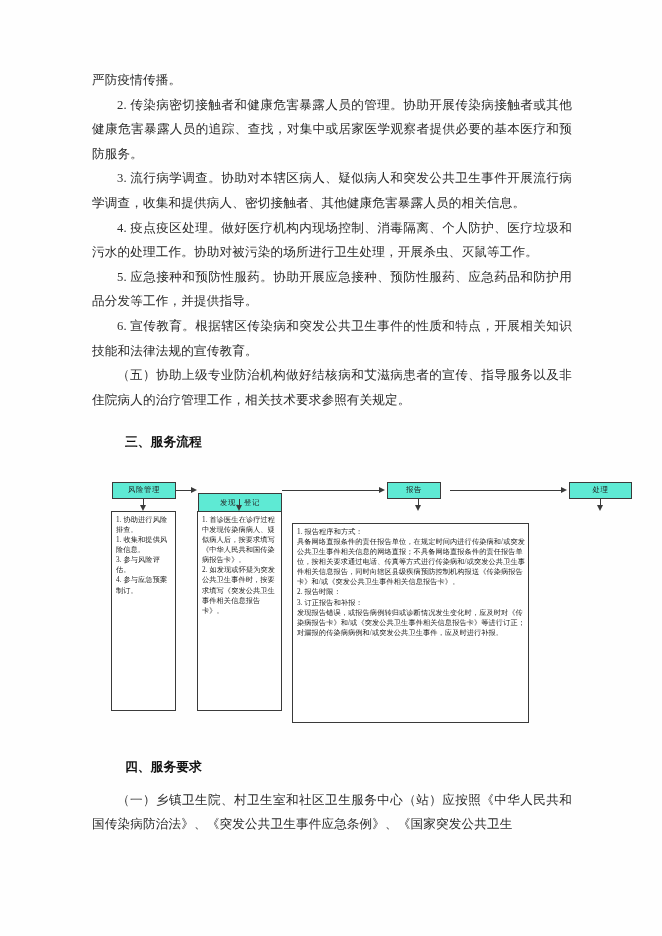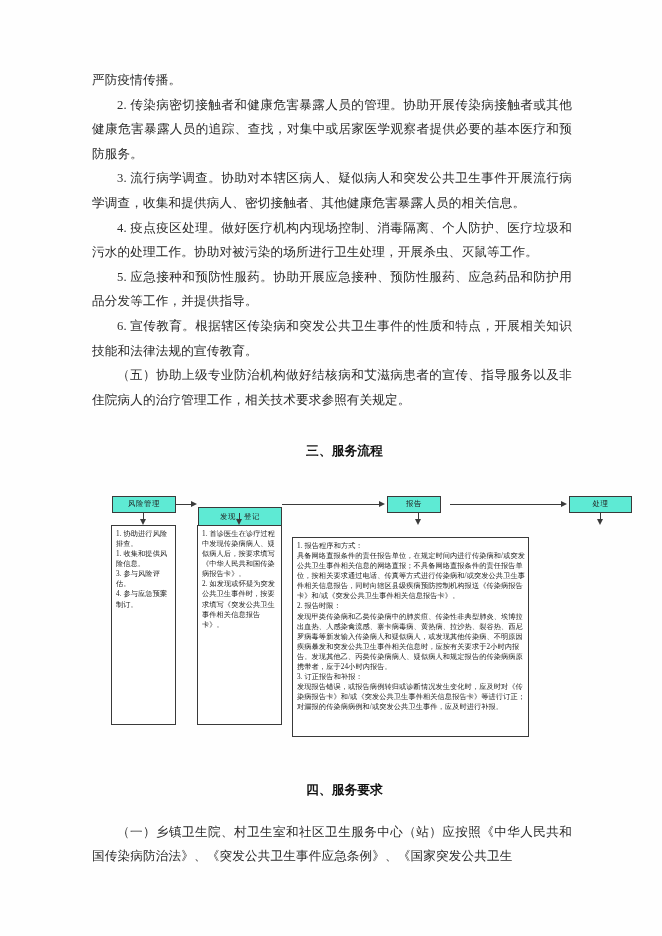--- a/index.html
+++ b/index.html
@@ -32,28 +32,27 @@
     margin: 0 0 0 0;
     font-size: 12.6px;
     line-height: 24.6px;
     text-align: justify;
     text-justify: inter-ideograph;
     letter-spacing: 0.15px;
     color: #2a2a2a;
   }
   p.indent2 { text-indent: 25px; }
   .section-head {
-    margin: 17px;
+    margin: 8px;
     font-size: 12.8px;
     font-weight: bold;
     line-height: 24.6px;
     text-indent: 25px;
     color: #111;
     font-family: "DejaVu Sans", "Liberation Sans", sans-serif;
-    text-align: center;
   }
   .spacer-sm { height: 10px; }
 
   
   .flow {
     position: relative;
     width: 480px;
     height: 270px;
     margin-top: 12px;
   }
@@ -172,21 +171,20 @@
 
       <div class="panel" style="left:105px; top:44px; width:85px; height:200px;">
         <div>1. 首诊医生在诊疗过程中发现传染病病人、疑似病人后，按要求填写《中华人民共和国传染病报告卡》。</div>
         <div>2. 如发现或怀疑为突发公共卫生事件时，按要求填写《突发公共卫生事件相关信息报告卡》。</div>
       </div>
 
       <div class="panel" style="left:200px; top:56px; width:237px; height:200px;">
         <div>1. 报告程序和方式：</div>
         <div>具备网络直报条件的责任报告单位，在规定时间内进行传染病和/或突发公共卫生事件相关信息的网络直报；不具备网络直报条件的责任报告单位，按相关要求通过电话、传真等方式进行传染病和/或突发公共卫生事件相关信息报告，同时向辖区县级疾病预防控制机构报送《传染病报告卡》和/或《突发公共卫生事件相关信息报告卡》。</div>
         <div>2. 报告时限：</div>
-        <div>发现甲类传染病和乙类传染病中的肺炭疽、传染性非典型肺炎、埃博拉出血热、人感染禽流感、寨卡病毒病、黄热病、拉沙热、裂谷热、西尼罗病毒等新发输入传染病人和疑似病人，或发现其他传染病、不明原因疾病暴发和突发公共卫生事件相关信息时，应按有关要求于2小时内报告。发现其他乙、丙类传染病病人、疑似病人和规定报告的传染病病原携带者，应于24小时内报告。</div>
         <div>3. 订正报告和补报：</div>
         <div>发现报告错误，或报告病例转归或诊断情况发生变化时，应及时对《传染病报告卡》和/或《突发公共卫生事件相关信息报告卡》等进行订正；对漏报的传染病病例和/或突发公共卫生事件，应及时进行补报。</div>
       </div>
 
 
     </div>
 
     <div class="spacer-sm"></div>
     <p class="section-head">四、服务要求</p>
     <p class="body-text indent2">（一）乡镇卫生院、村卫生室和社区卫生服务中心（站）应按照《中华人民共和国传染病防治法》、《突发公共卫生事件应急条例》、《国家突发公共卫生</p>

